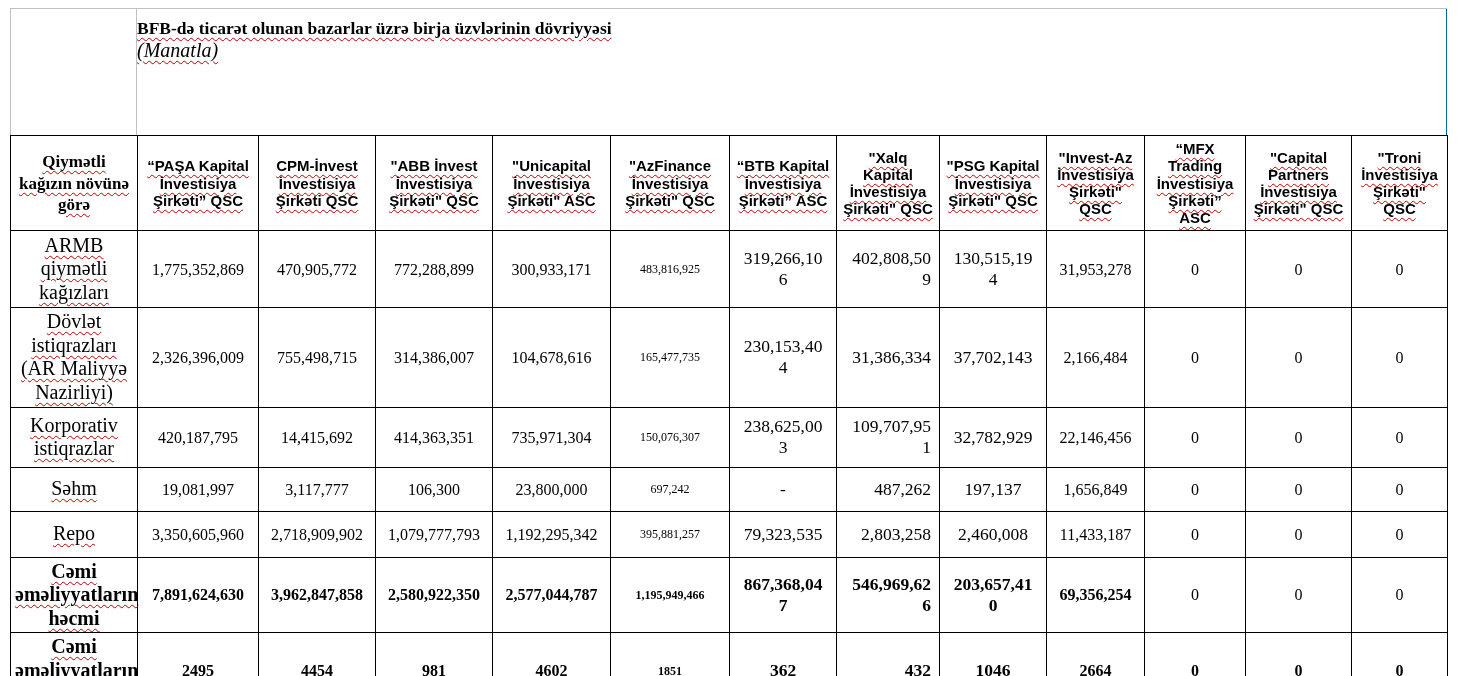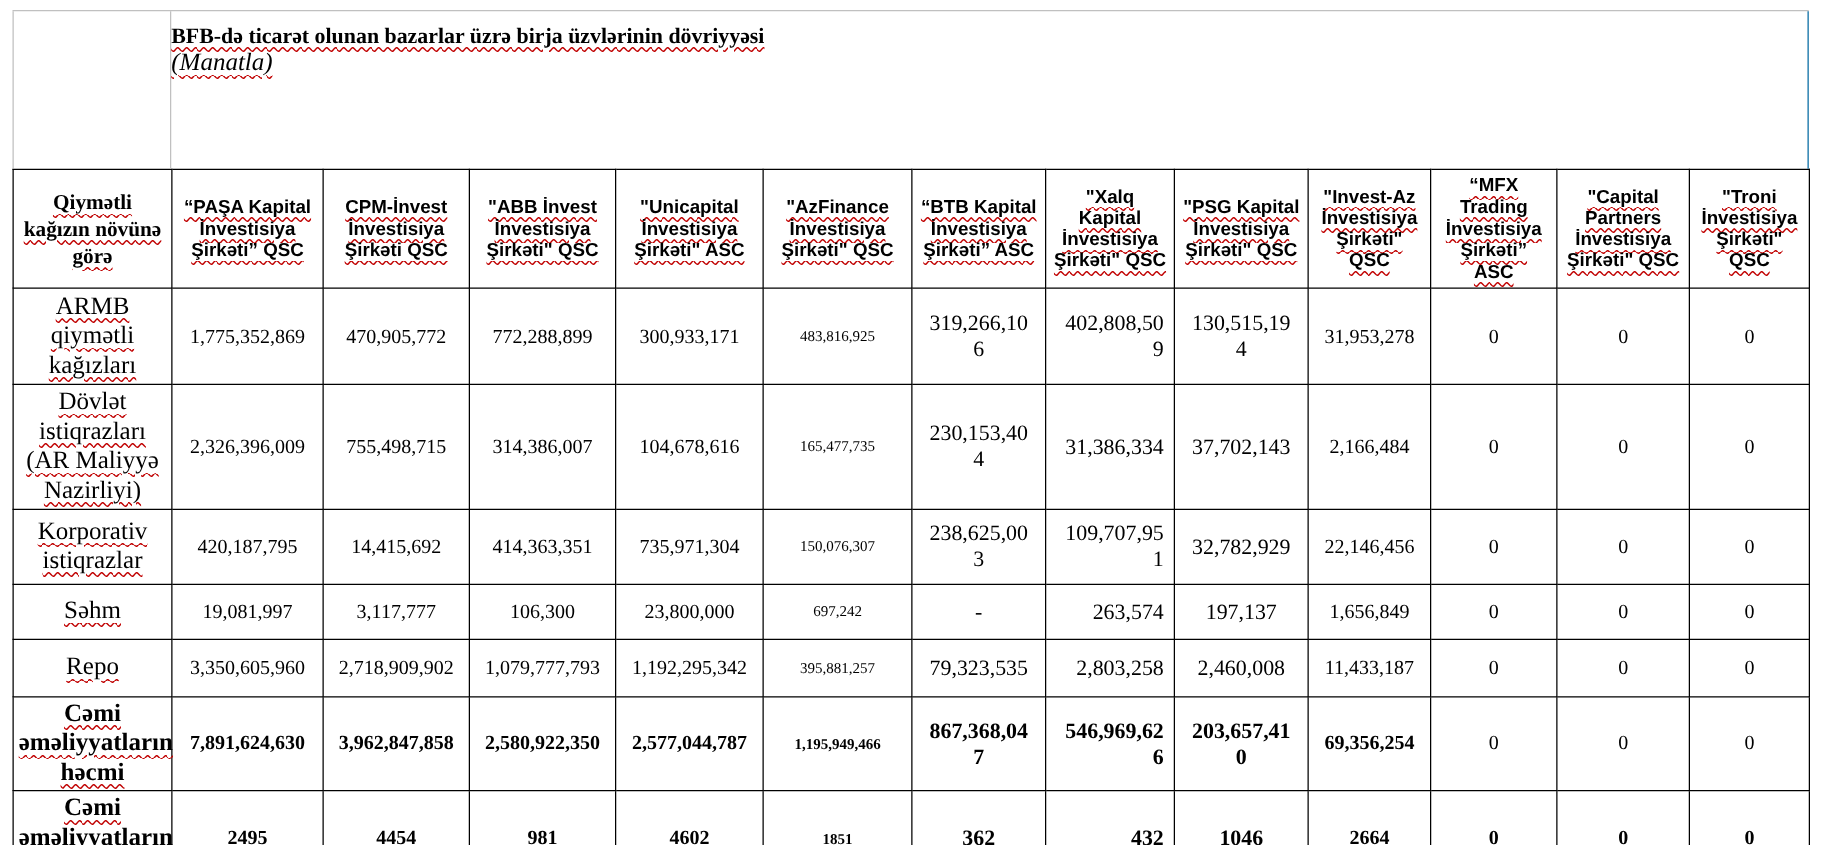--- a/index.html
+++ b/index.html
@@ -140,21 +140,21 @@
           <td class="val c12">0</td>
         </tr>
         <tr class="r3">
           <th class="rowlabel c0"><span class="sq">Səhm</span></th>
           <td class="val c1">19,081,997</td>
           <td class="val c2">3,117,777</td>
           <td class="val c3">106,300</td>
           <td class="val c4">23,800,000</td>
           <td class="val c5">697,242</td>
           <td class="val c6">-</td>
-          <td class="val c7">263,574</td>
+          <td class="val c7">487,262</td>
           <td class="val c8">197,137</td>
           <td class="val c9">1,656,849</td>
           <td class="val c10">0</td>
           <td class="val c11">0</td>
           <td class="val c12">0</td>
         </tr>
         <tr class="r4">
           <th class="rowlabel c0"><span class="sq">Repo</span></th>
           <td class="val c1">3,350,605,960</td>
           <td class="val c2">2,718,909,902</td>

